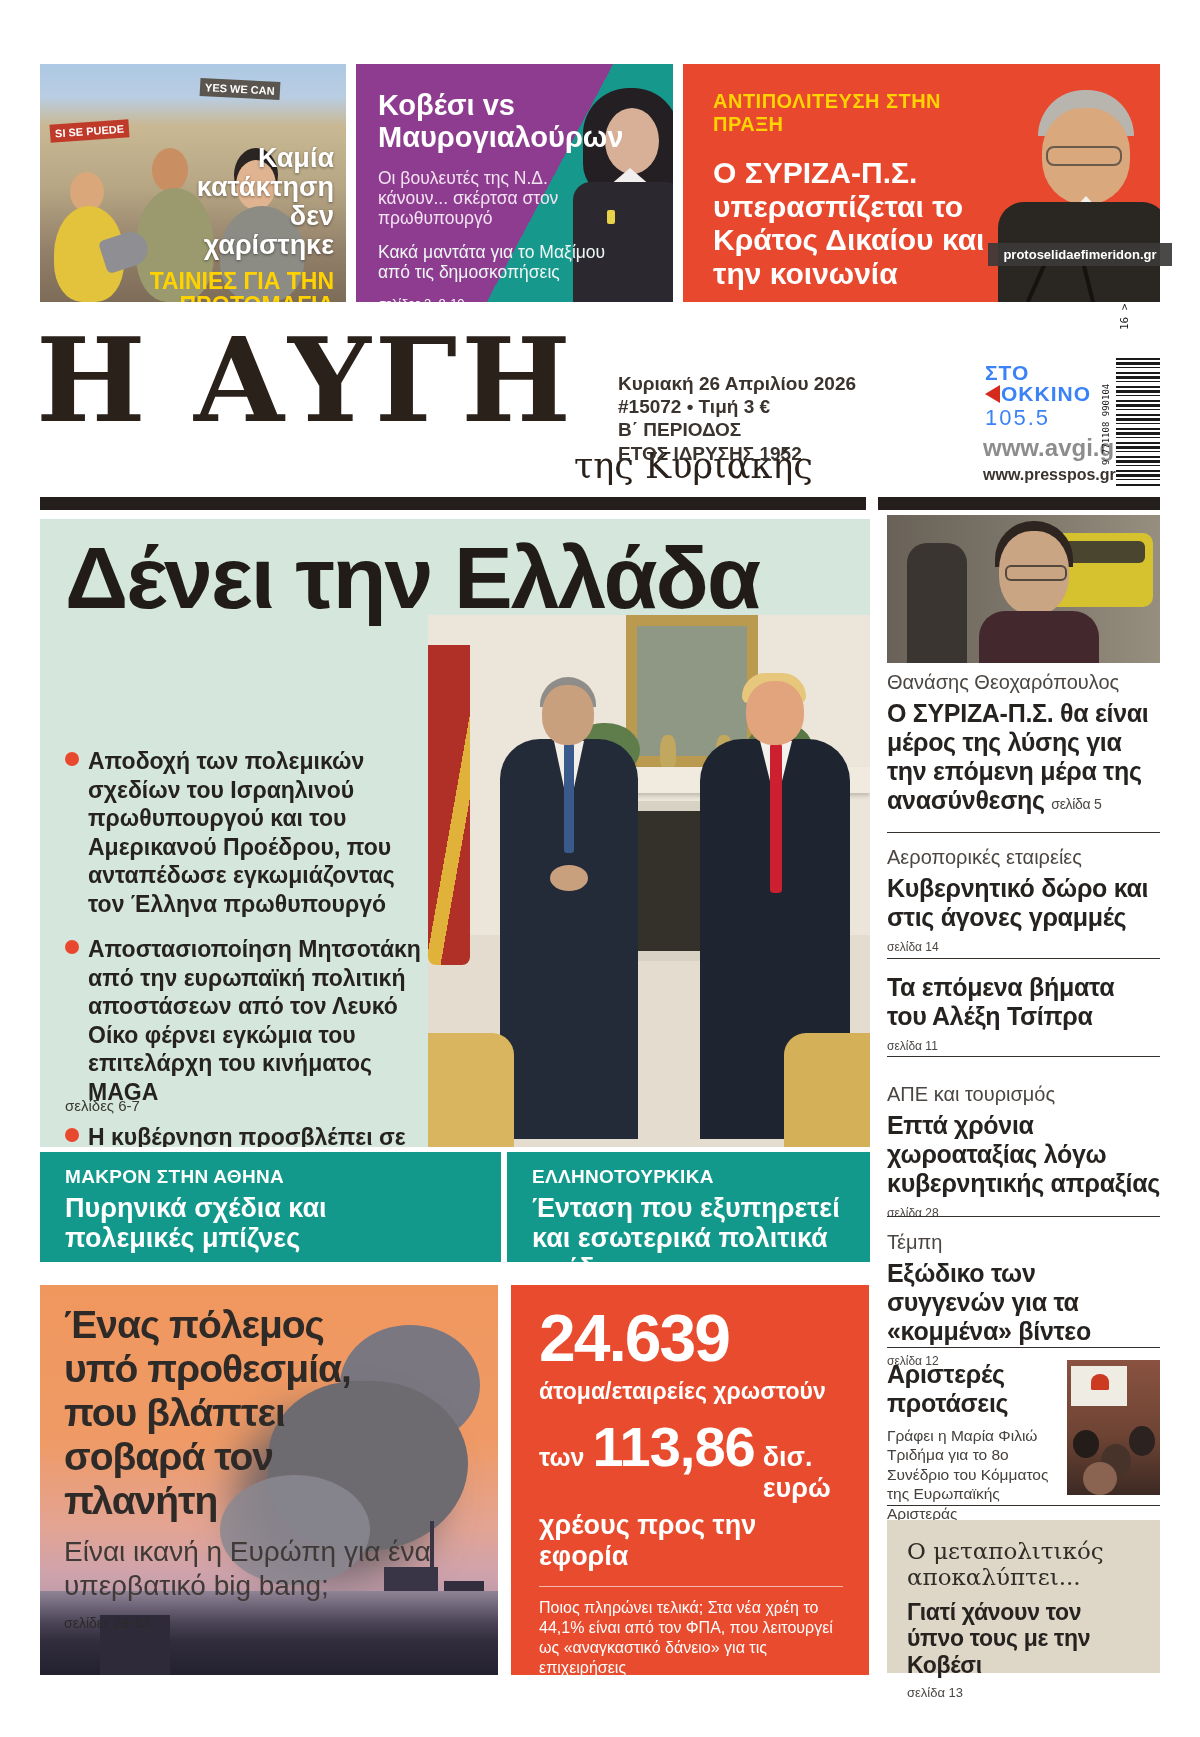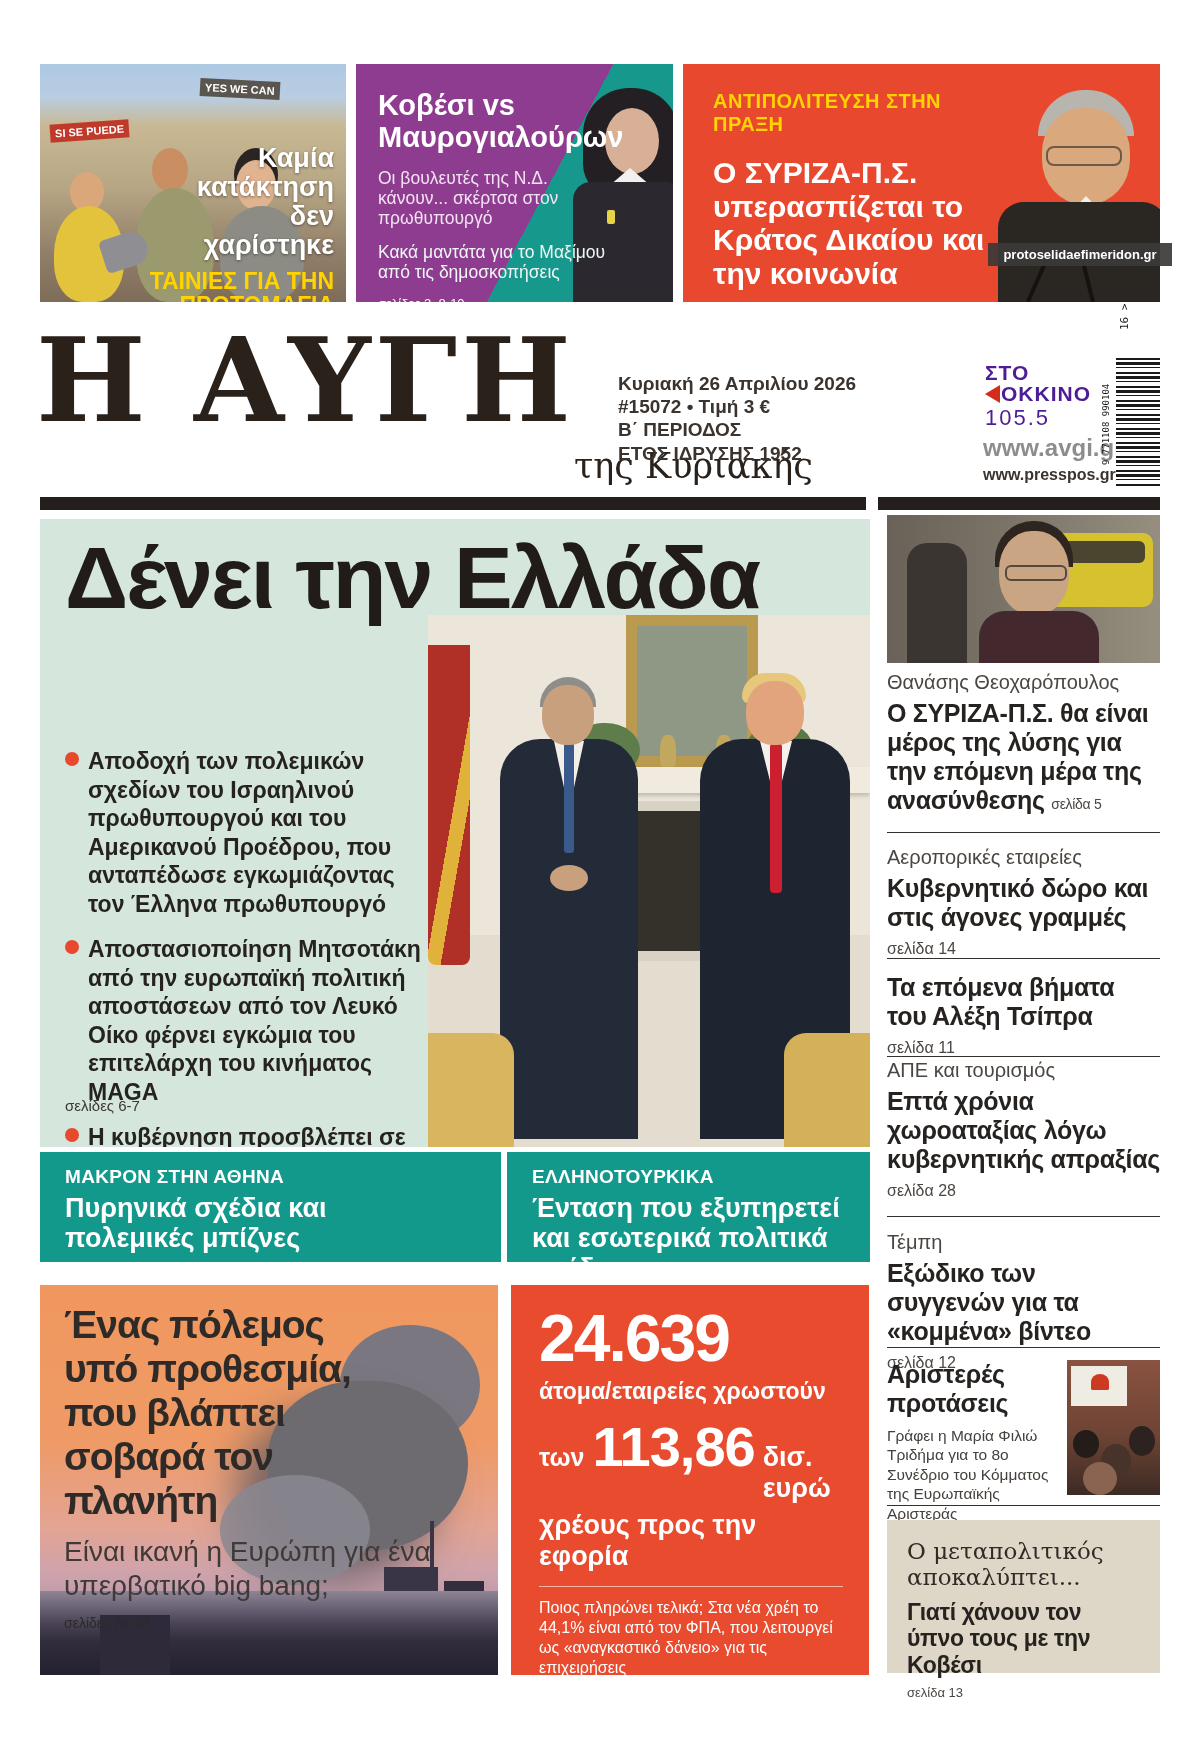--- a/index.html
+++ b/index.html
@@ -46,21 +46,21 @@
   .pr-mic{right:120px;top:190px;width:4px;height:50px;background:#151210;transform:rotate(24deg);}
   .pr-mic2{right:70px;top:196px;width:4px;height:44px;background:#151210;transform:rotate(-14deg);}
   .watermark{left:988px;top:243px;width:172px;background:rgba(60,58,56,.92);color:#fff;
     font-weight:bold;font-size:13px;padding:4px 6px;text-align:center;}
 
   
   .logo{left:36px;top:322px;font-family:"DejaVu Serif",serif;font-weight:bold;font-size:116px;
     letter-spacing:4px;color:#2a211b;line-height:1;}
   .logo-sub{left:574px;top:446px;font-family:"DejaVu Serif",serif;font-size:35px;color:#2a211b;}
   .dateblock{left:618px;top:372px;font-weight:bold;font-size:19px;line-height:1.22;color:#3a332e;}
-  .radio{left:985px;top:362px;color:#4c1d95;line-height:1.0;}
+  .radio{left:985px;top:362px;color:#3b82f6;line-height:1.0;}
   .radio-l1{font-weight:bold;font-size:21px;letter-spacing:1px;}
   .radio-l2{font-weight:bold;font-size:21px;letter-spacing:1px;display:flex;align-items:center;}
   .radio-arrow{display:inline-block;width:0;height:0;border-top:9px solid transparent;border-bottom:9px solid transparent;
     border-right:15px solid #d42b1e;margin-right:1px;}
   .radio-l3{font-size:22px;font-weight:400;letter-spacing:2px;margin-top:3px;}
   .site1{left:983px;top:434px;font-weight:bold;font-size:24px;color:#8d8d8d;}
   .site2{left:983px;top:466px;font-weight:bold;font-size:16px;color:#3a332e;}
   .barcode{left:1116px;top:358px;width:44px;height:128px;background:
     repeating-linear-gradient(180deg,#1a1a1a 0 2px,#fff 2px 4px,#1a1a1a 4px 7px,#fff 7px 9px,#1a1a1a 9px 10px,#fff 10px 14px);}
   .barcode-num{left:1101px;top:360px;width:14px;height:128px;font-family:"DejaVu Sans Mono",monospace;
@@ -151,21 +151,21 @@
     background:linear-gradient(90deg,#6a6258 0%,#7b7468 45%,#968e7e 100%);}
   .rp1-bus{left:150px;top:18px;width:116px;height:74px;background:#d6c22e;border-radius:10px;}
   .rp1-buswin{left:158px;top:26px;width:100px;height:22px;background:#4a452e;border-radius:6px;}
   .rp1-fig{left:20px;top:28px;width:60px;height:120px;background:#3b3531;border-radius:20px 20px 0 0;}
   .rp1-hair{left:108px;top:6px;width:78px;height:46px;background:#2e2520;border-radius:38px 38px 0 0;}
   .rp1-face{left:112px;top:16px;width:70px;height:84px;background:#caa584;border-radius:46%;}
   .rp1-glasses{left:118px;top:50px;width:58px;height:12px;border:2px solid #55483c;border-radius:6px;}
   .rp1-body{left:92px;top:96px;width:120px;height:52px;background:#43282e;border-radius:26px 26px 0 0;}
   .r-kicker{font-size:20px;font-weight:400;color:#4b4642;}
   .r-headline{font-size:25px;font-weight:bold;color:#262220;line-height:1.16;letter-spacing:-.3px;margin-top:5px;}
-  .r-page{font-size:16px;color:#4b4642;margin-top:8px;}
+  .r-page{font-size:12px;color:#4b4642;margin-top:8px;}
   .r-page-inline{font-size:14px;font-weight:normal;color:#4b4642;white-space:nowrap;}
   .r-div{border-top:1px solid #35302c;}
   .r-abs{position:absolute;left:0;width:273px;}
   .r-row6{display:flex;}
   .r6-left{width:172px;}
   .r6-by{font-size:15.5px;line-height:1.25;color:#45403c;margin-top:8px;font-weight:400;}
   .r-photo2{width:93px;height:135px;margin-left:8px;overflow:hidden;position:relative;
     background:linear-gradient(180deg,#8a5240 0%,#6e4434 55%,#3c2a24 100%);}
   .rp2-banner{position:absolute;left:4px;top:6px;width:56px;height:40px;background:#efece4;}
   .rp2-logo{position:absolute;left:24px;top:14px;width:18px;height:16px;background:#cc3a22;border-radius:50% 50% 10% 10%;}
@@ -372,21 +372,21 @@
       <div class="r-page">σελίδα 14</div>
     </div>
     <div class="r-abs r-div" style="top:443px;"></div>
 
     <div class="r-abs" style="top:458px;">
       <div class="r-headline" style="margin-top:0;">Τα επόμενα βήματα του Αλέξη Τσίπρα</div>
       <div class="r-page">σελίδα 11</div>
     </div>
     <div class="r-abs r-div" style="top:541px;"></div>
 
-    <div class="r-abs" style="top:544px;">
+    <div class="r-abs" style="top:568px;">
       <div class="r-kicker">ΑΠΕ και τουρισμός</div>
       <div class="r-headline">Επτά χρόνια χωροαταξίας λόγω κυβερνητικής απραξίας</div>
       <div class="r-page">σελίδα 28</div>
     </div>
     <div class="r-abs r-div" style="top:701px;"></div>
 
     <div class="r-abs" style="top:716px;">
       <div class="r-kicker">Τέμπη</div>
       <div class="r-headline">Εξώδικο των συγγενών για τα «κομμένα» βίντεο</div>
       <div class="r-page">σελίδα 12</div>

